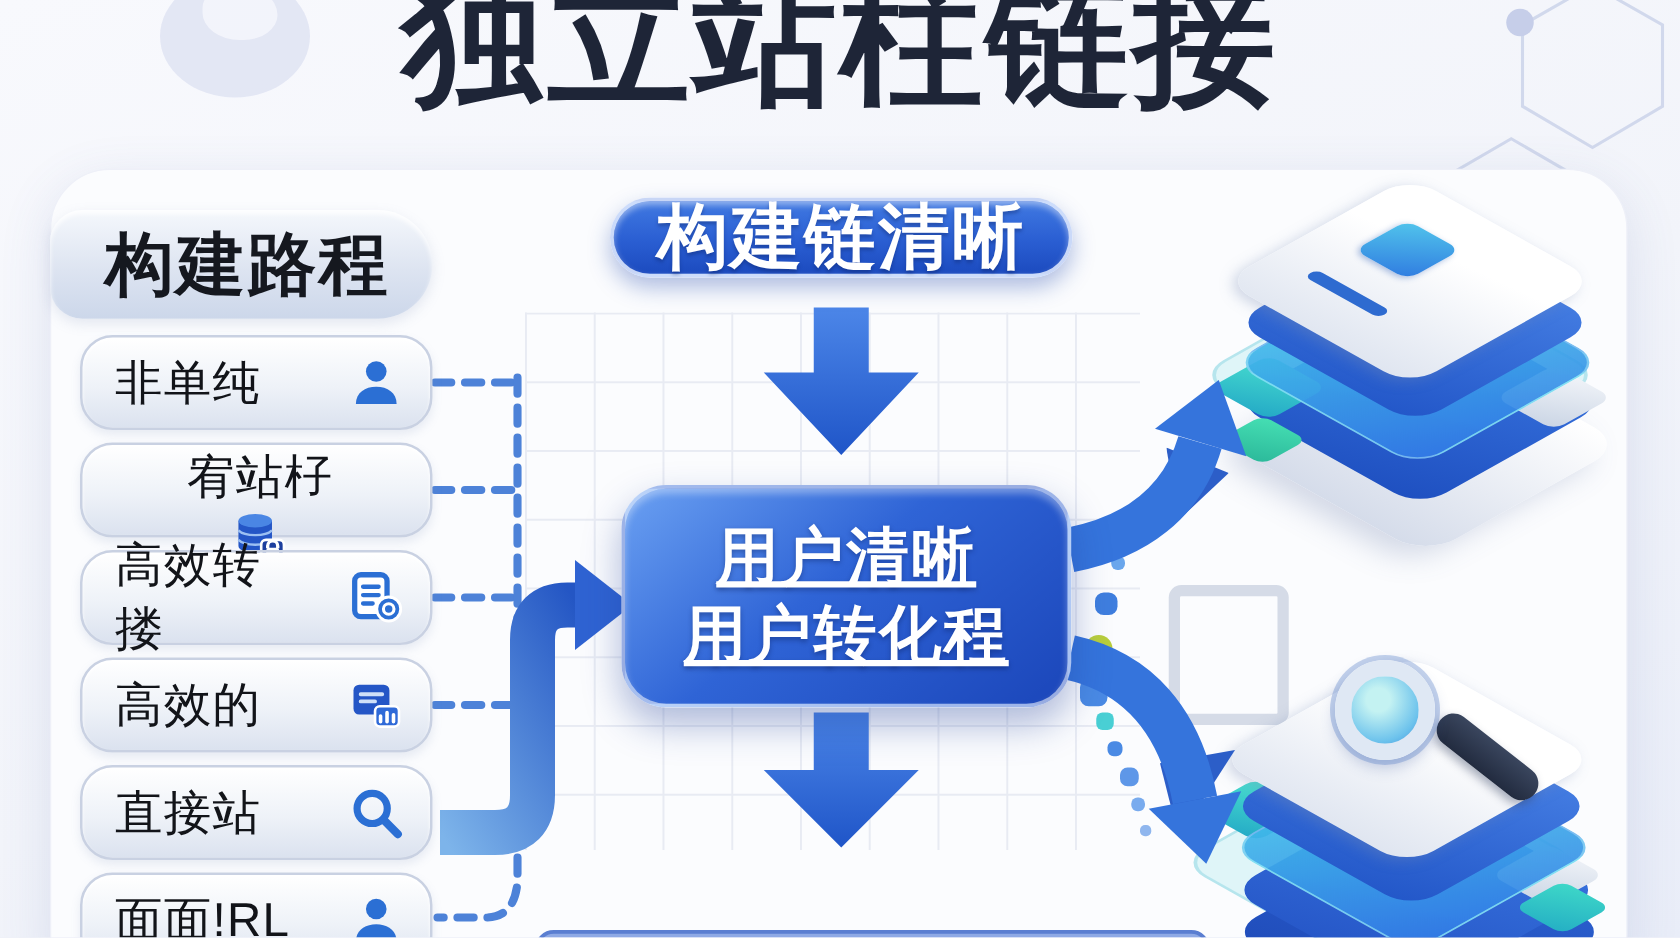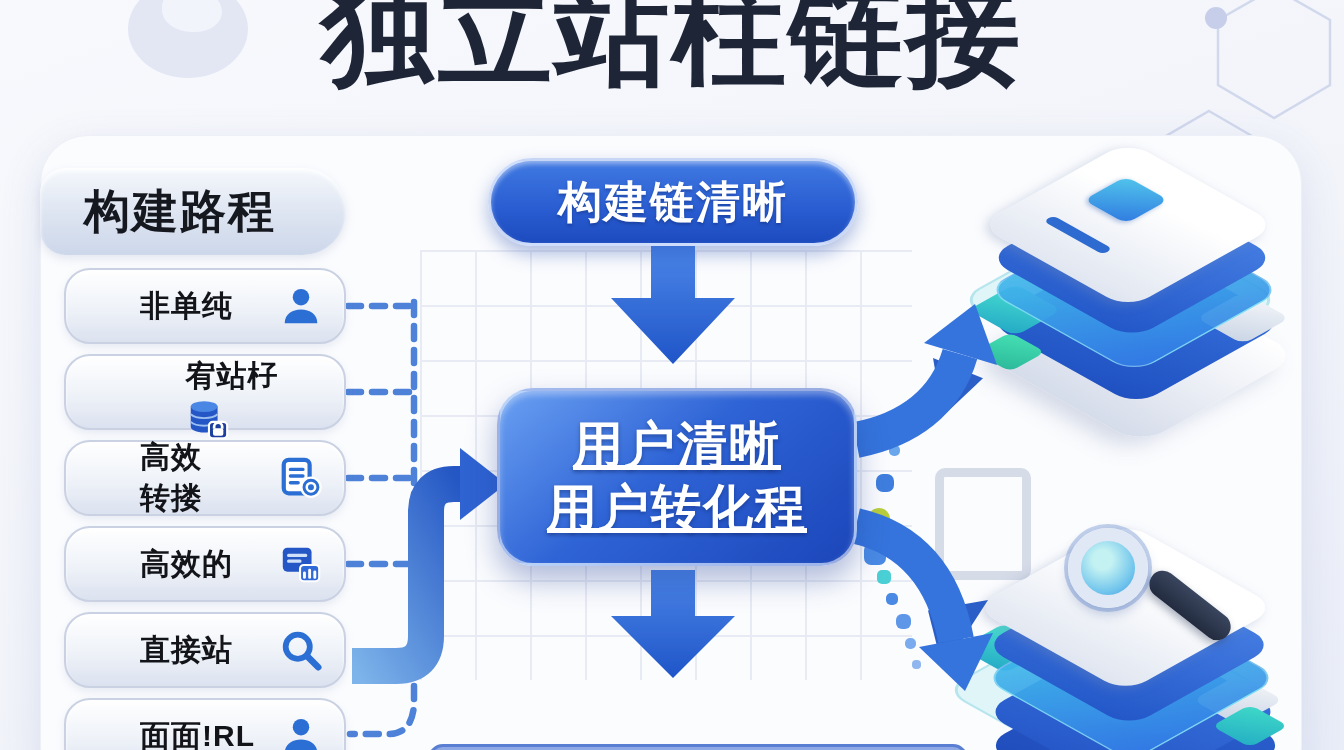--- a/index.html
+++ b/index.html
@@ -22,36 +22,36 @@
     background-size:55px 55px;}
   
   .title{position:absolute;left:0;top:-30px;width:100%;text-align:center;
     font-size:114px;line-height:1.12;font-weight:900;color:#1e2537;letter-spacing:3px;}
   
   .sb-header{position:absolute;left:40px;top:168px;width:306px;height:87px;
     border-radius:26px 44px 44px 26px;
     background:linear-gradient(180deg,#f5f8fc 0%,#dde4f1 55%,#ccd7ea 100%);
     box-shadow:inset 0 3px 4px rgba(255,255,255,.9),0 4px 10px rgba(120,140,180,.18);
     display:flex;align-items:center;padding-left:44px;
-    font-size:46px;font-weight:900;color:#15181f;letter-spacing:2px;}
+    font-size:55px;font-weight:900;color:#15181f;letter-spacing:2px;}
   .sb-item{position:absolute;left:64px;width:282px;height:76px;border-radius:26px;
     background:linear-gradient(180deg,#ffffff 0%,#eef2f8 55%,#dbe2ef 100%);
     border:2px solid #c9d1e2;
     box-shadow:inset 0 2px 3px rgba(255,255,255,.95),0 4px 8px rgba(120,140,180,.15);
     display:flex;align-items:center;justify-content:space-between;
     padding:0 20px 0 26px;}
-  .sb-item .lbl{font-size:30px;font-weight:700;color:#121419;letter-spacing:1px;margin-left:48px;}
+  .sb-item .lbl{font-size:38px;font-weight:400;color:#121419;letter-spacing:1px;}
   .sb-item svg{flex:0 0 auto;}
   
-  .pill{position:absolute;left:488px;top:158px;width:370px;height:88px;border-radius:44px;
+  .pill{position:absolute;left:488px;top:158px;width:370px;height:64px;border-radius:44px;
     background:linear-gradient(180deg,#4079e2 0%,#2a5ed2 55%,#1c4bbf 100%);
     border:3px solid rgba(230,238,255,.85);
     box-shadow:0 8px 18px rgba(30,70,170,.35),inset 0 3px 5px rgba(255,255,255,.45);
     display:flex;align-items:center;justify-content:center;
-    font-size:44px;font-weight:900;color:#ffffff;letter-spacing:2px;
+    font-size:57px;font-weight:900;color:#ffffff;letter-spacing:2px;
     text-shadow:0 2px 3px rgba(10,30,90,.35);}
   .cbox{position:absolute;left:497px;top:388px;width:360px;height:178px;border-radius:36px;
     background:linear-gradient(140deg,#6aa0f2 0%,#2f64d6 45%,#1b46ba 100%);
     border:3px solid rgba(255,255,255,.55);
     box-shadow:0 14px 30px rgba(30,60,150,.35),inset 0 4px 6px rgba(255,255,255,.35);
     display:flex;flex-direction:column;align-items:center;justify-content:center;gap:6px;}
   .cbox .ln{font-size:50px;font-weight:900;color:#ffffff;letter-spacing:2px;line-height:1.15;
     text-shadow:0 2px 4px rgba(10,30,90,.4);text-decoration:underline;}
   .blabel{position:absolute;left:422px;top:674px;width:500px;text-align:center;
     font-size:55px;font-weight:900;color:#1b2334;letter-spacing:3px;}

